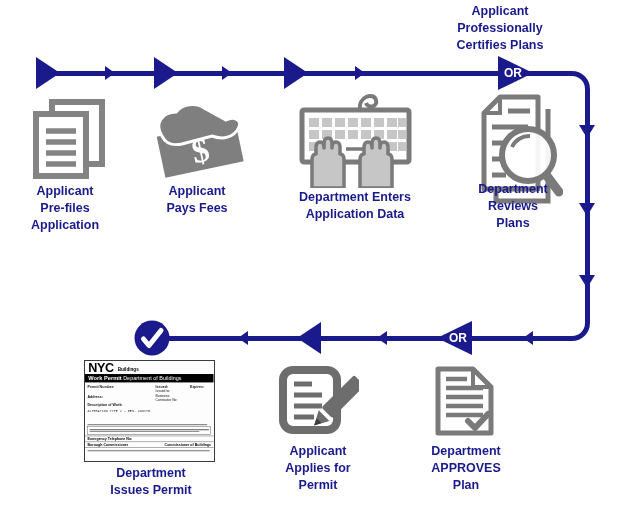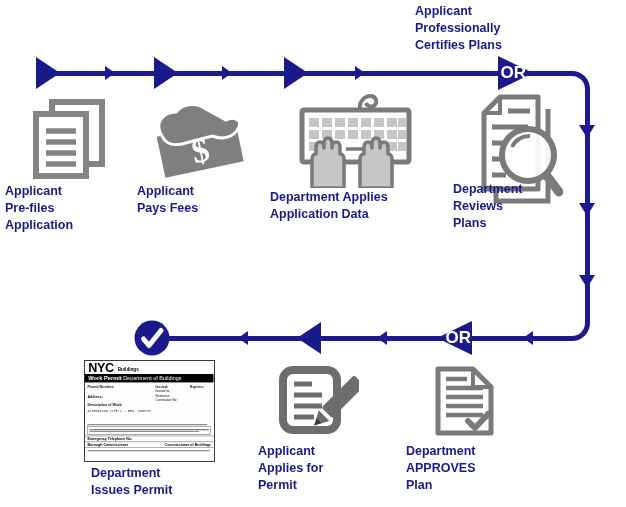--- a/index.html
+++ b/index.html
@@ -1,36 +1,36 @@
 <!DOCTYPE html>
 <html><head>
 <meta charset="utf-8">
 <style>
   html,body{margin:0;padding:0;}
   body{width:626px;height:507px;background:#fff;font-family:"Liberation Sans",sans-serif;}
   .canvas{position:relative;width:626px;height:507px;background:#fff;overflow:hidden;}
   .lbl{position:absolute;color:#1a1a8c;font-weight:700;font-size:12.5px;line-height:17px;
-       text-align:left;white-space:pre-line;letter-spacing:0;}
+       text-align:center;white-space:pre-line;letter-spacing:0;}
   .hline{position:absolute;height:5px;background:#1a1a8c;}
   .corner-frame{position:absolute;left:545px;top:71px;width:45px;height:270px;
        border-top:5px solid #1a1a8c;border-right:5px solid #1a1a8c;border-bottom:5px solid #1a1a8c;
        border-radius:0 18px 18px 0;box-sizing:border-box;}
   .arr{position:absolute;width:0;height:0;}
   .arr-r-big{border-left:24px solid #1a1a8c;border-top:16px solid transparent;border-bottom:16px solid transparent;}
   .arr-r-sm{border-left:10px solid #1a1a8c;border-top:7px solid transparent;border-bottom:7px solid transparent;}
   .arr-l-big{border-right:24px solid #1a1a8c;border-top:16px solid transparent;border-bottom:16px solid transparent;}
   .arr-l-sm{border-right:10px solid #1a1a8c;border-top:7px solid transparent;border-bottom:7px solid transparent;}
   .arr-d{border-top:13px solid #1a1a8c;border-left:8px solid transparent;border-right:8px solid transparent;}
   .or-wrap{position:absolute;width:35px;height:35px;}
   .or-tri-r{position:absolute;left:0;top:0;width:0;height:0;
        border-left:35px solid #1a1a8c;border-top:17.5px solid transparent;border-bottom:17.5px solid transparent;}
   .or-tri-l{position:absolute;left:0;top:0;width:0;height:0;
        border-right:35px solid #1a1a8c;border-top:17.5px solid transparent;border-bottom:17.5px solid transparent;}
-  .or-text{position:absolute;top:11px;width:26px;text-align:right;color:#fff;
-       font-size:17px;font-weight:700;line-height:12px;}
+  .or-text{position:absolute;top:11px;width:26px;text-align:center;color:#fff;
+       font-size:12px;font-weight:700;line-height:12px;}
   .icon{position:absolute;}
   .permit{position:absolute;left:84px;top:360px;width:131px;height:102px;background:#fdfdfd;
        border:1px solid #3a3a3a;box-sizing:border-box;overflow:hidden;}
   .permit-inner{width:306px;transform:scale(0.42);transform-origin:0 0;color:#000;}
   .p-head{padding:1px 8px 0;}
   .nyc-logo{font-size:30px;font-weight:900;letter-spacing:-1px;line-height:30px;}
   .nyc-sub{font-size:11px;font-weight:700;margin-left:5px;position:relative;top:-3px;}
   .p-bar{background:#000;color:#fff;font-size:13px;padding:3px 8px;line-height:14px;}
   .p-bar b{font-size:13.5px;}
   .p-fields{position:relative;height:96px;font-size:8.5px;font-weight:700;color:#111;}
@@ -231,21 +231,21 @@
   </div>
 
   <div class="lbl" style="left:415px;top:3px;width:170px;">Applicant
 Professionally
 Certifies Plans</div>
   <div class="lbl" style="left:5px;top:183px;width:120px;">Applicant
 Pre-files
 Application</div>
   <div class="lbl" style="left:137px;top:183px;width:120px;">Applicant
 Pays Fees</div>
-  <div class="lbl" style="left:270px;top:189px;width:170px;">Department Applies
+  <div class="lbl" style="left:270px;top:189px;width:170px;">Department Enters
 Application Data</div>
   <div class="lbl" style="left:453px;top:181px;width:120px;">Department
 Reviews
 Plans</div>
   <div class="lbl" style="left:91px;top:465px;width:120px;">Department
 Issues Permit</div>
   <div class="lbl" style="left:258px;top:443px;width:120px;">Applicant
 Applies for
 Permit</div>
   <div class="lbl" style="left:406px;top:443px;width:120px;">Department

